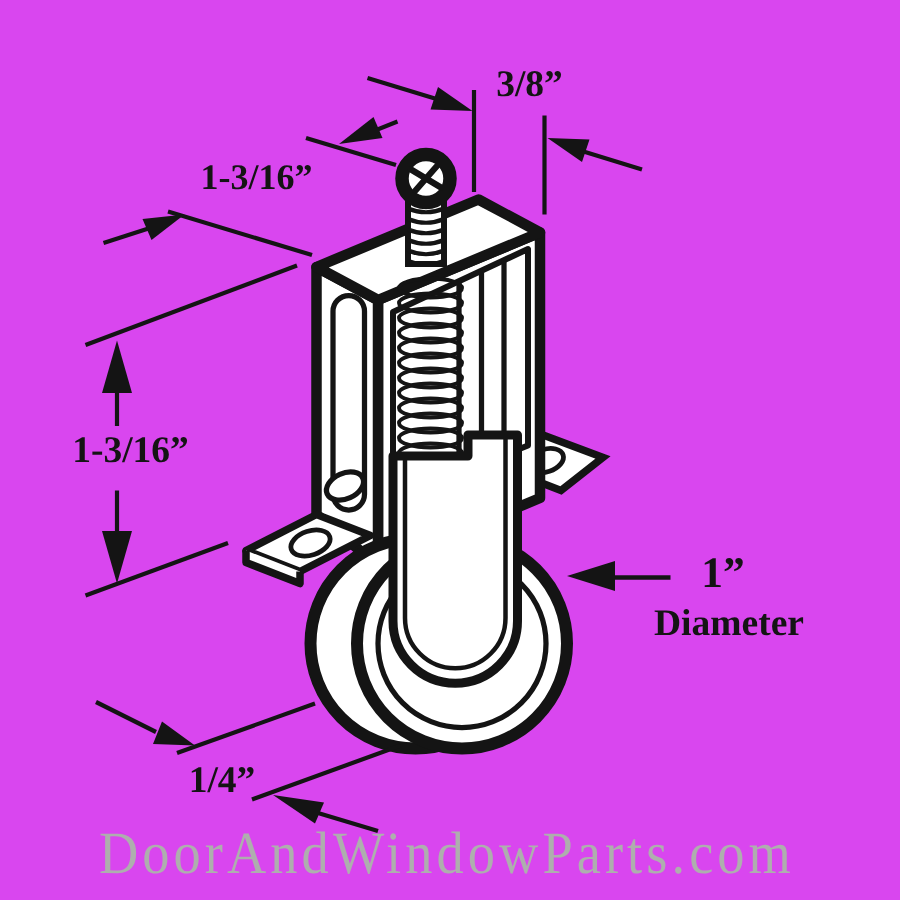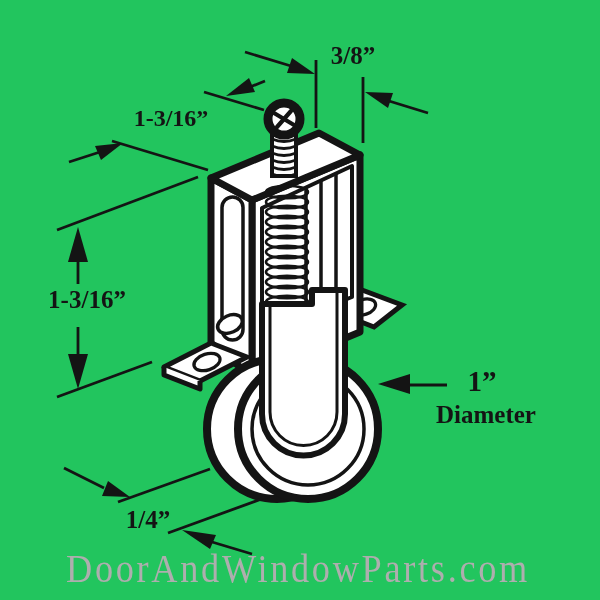--- a/index.html
+++ b/index.html
@@ -1,18 +1,18 @@
 <!DOCTYPE html>
 <html><head>
 <meta charset="utf-8">
 <style>
   html, body { margin: 0; padding: 0; background: #ffffff; }
   .stage {
     width: 600px; height: 600px; position: relative; overflow: hidden;
-    background: #22c55e;
+    background: #d946ef;
     font-family: "Liberation Serif", "DejaVu Serif", serif;
   }
   svg text { font-family: "Liberation Serif", "DejaVu Serif", serif; }
   .dim-label { font-weight: bold; fill: #141414; }
   .watermark { font-weight: normal; letter-spacing: 3px; }
 </style>
 </head>
 <body>
 
 <div class="stage">

